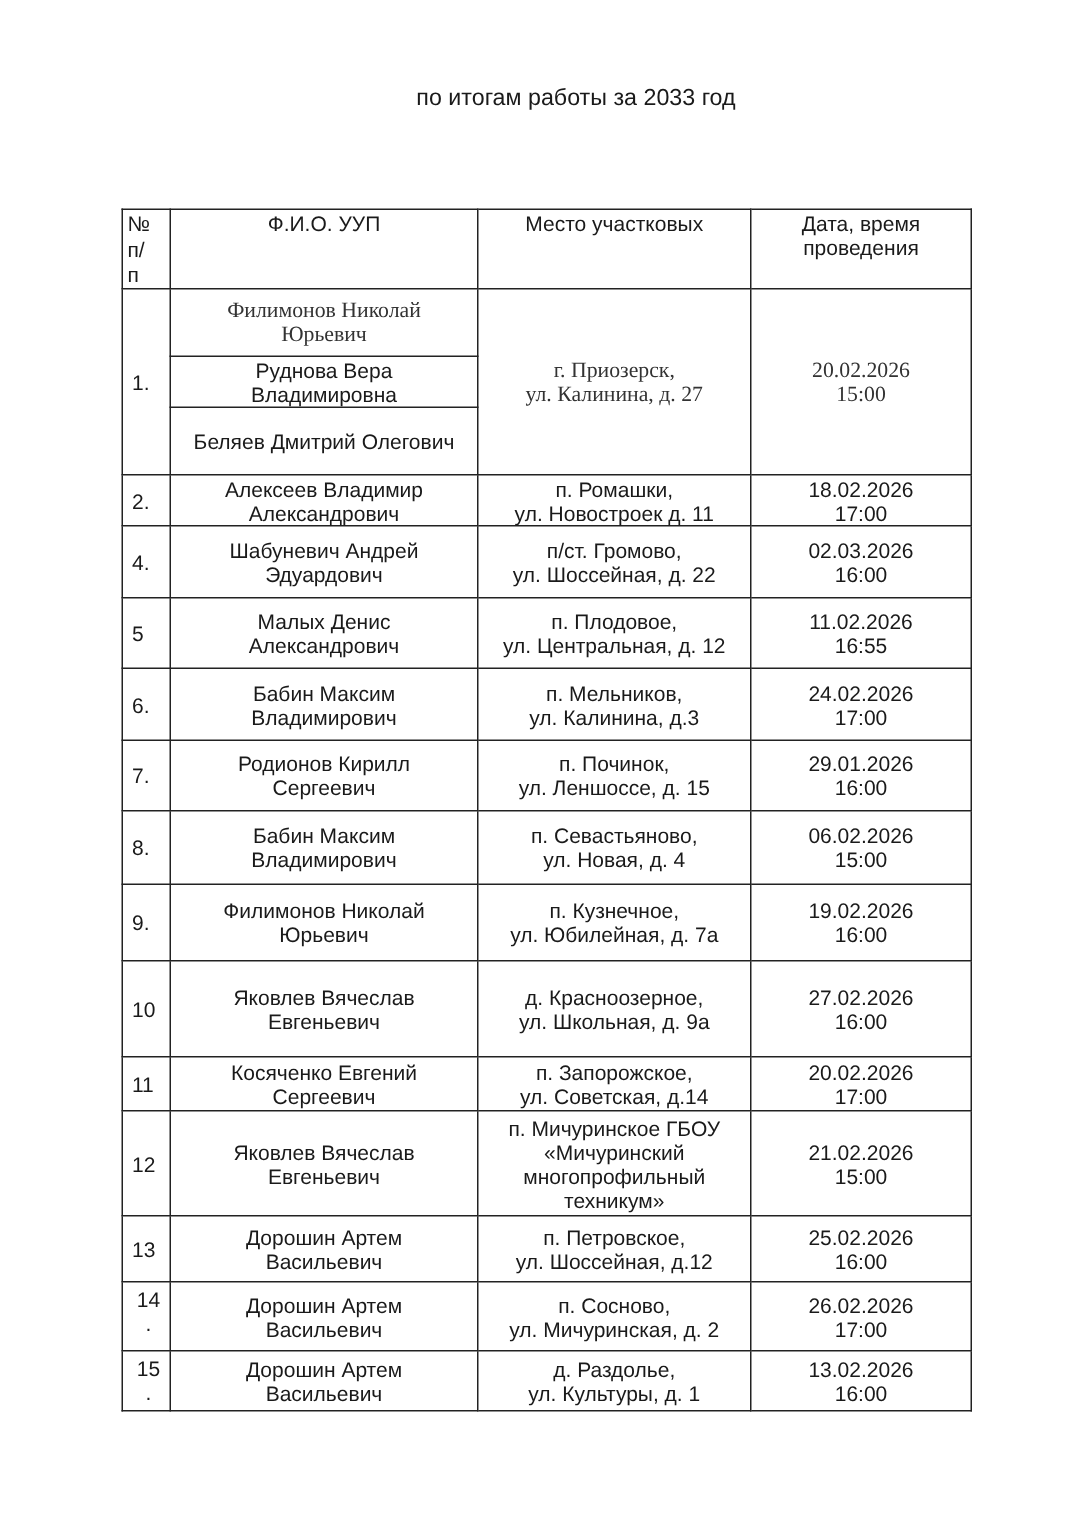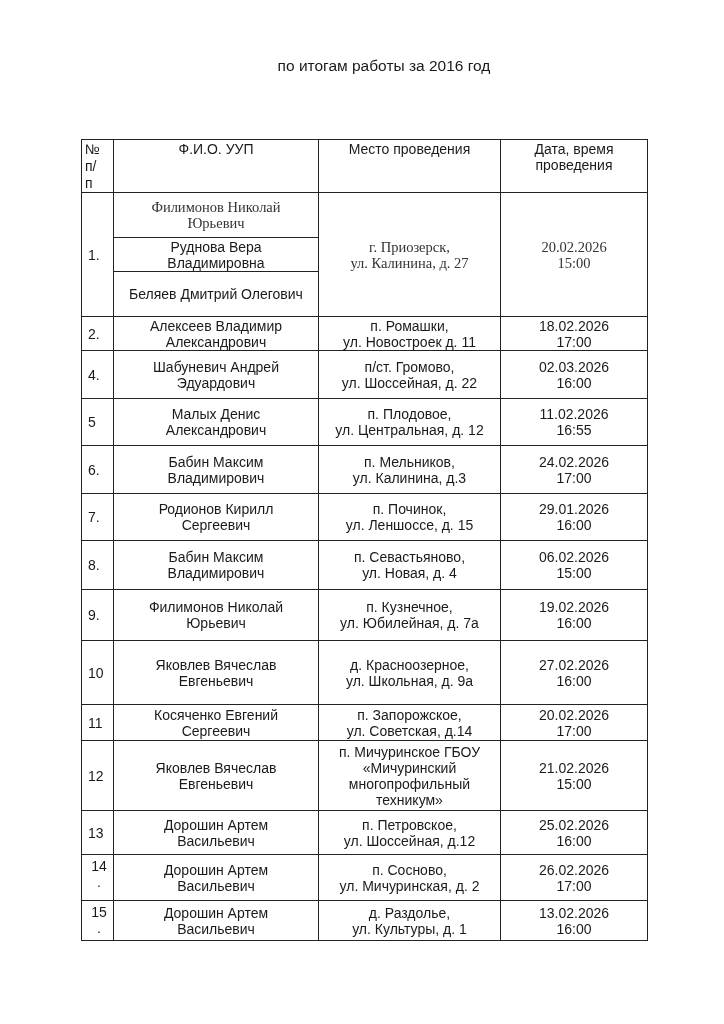--- a/index.html
+++ b/index.html
@@ -16,39 +16,39 @@
     th.num { text-align: left; padding-left: 3px; line-height: 17px; }
     td.num { text-align: left; padding-left: 6px; }
     td.numdot { text-align: center; padding-left: 5px; vertical-align: top; padding-top: 3px; line-height: 16px; }
     .serif { font-family: "Liberation Serif", serif; color: #333; font-size: 14.5px; }
     .name-line { display: block; }
   </style>
 </head>
 <body>
 
 <div class="title-block">
-  <div class="subtitle">по итогам работы за 2016 год</div>
+  <div class="subtitle">по итогам работы за 2033 год</div>
 </div>
 
 <table>
   <colgroup>
     <col style="width:32px">
     <col style="width:205px">
     <col style="width:182px">
     <col style="width:147px">
   </colgroup>
   <thead>
     <tr style="height:50px">
       <th class="num">
         <span class="name-line">№</span>
         <span class="name-line">п/</span>
         <span class="name-line">п</span>
       </th>
       <th>Ф.И.О. УУП</th>
-      <th>Место проведения</th>
+      <th>Место участковых</th>
       <th>
         <span class="name-line">Дата, время</span>
         <span class="name-line">проведения</span>
       </th>
     </tr>
   </thead>
   <tbody id="tbody">
     <tr style="height:45px">
       <td class="num" rowspan="3">1.</td>
       <td class="serif">

